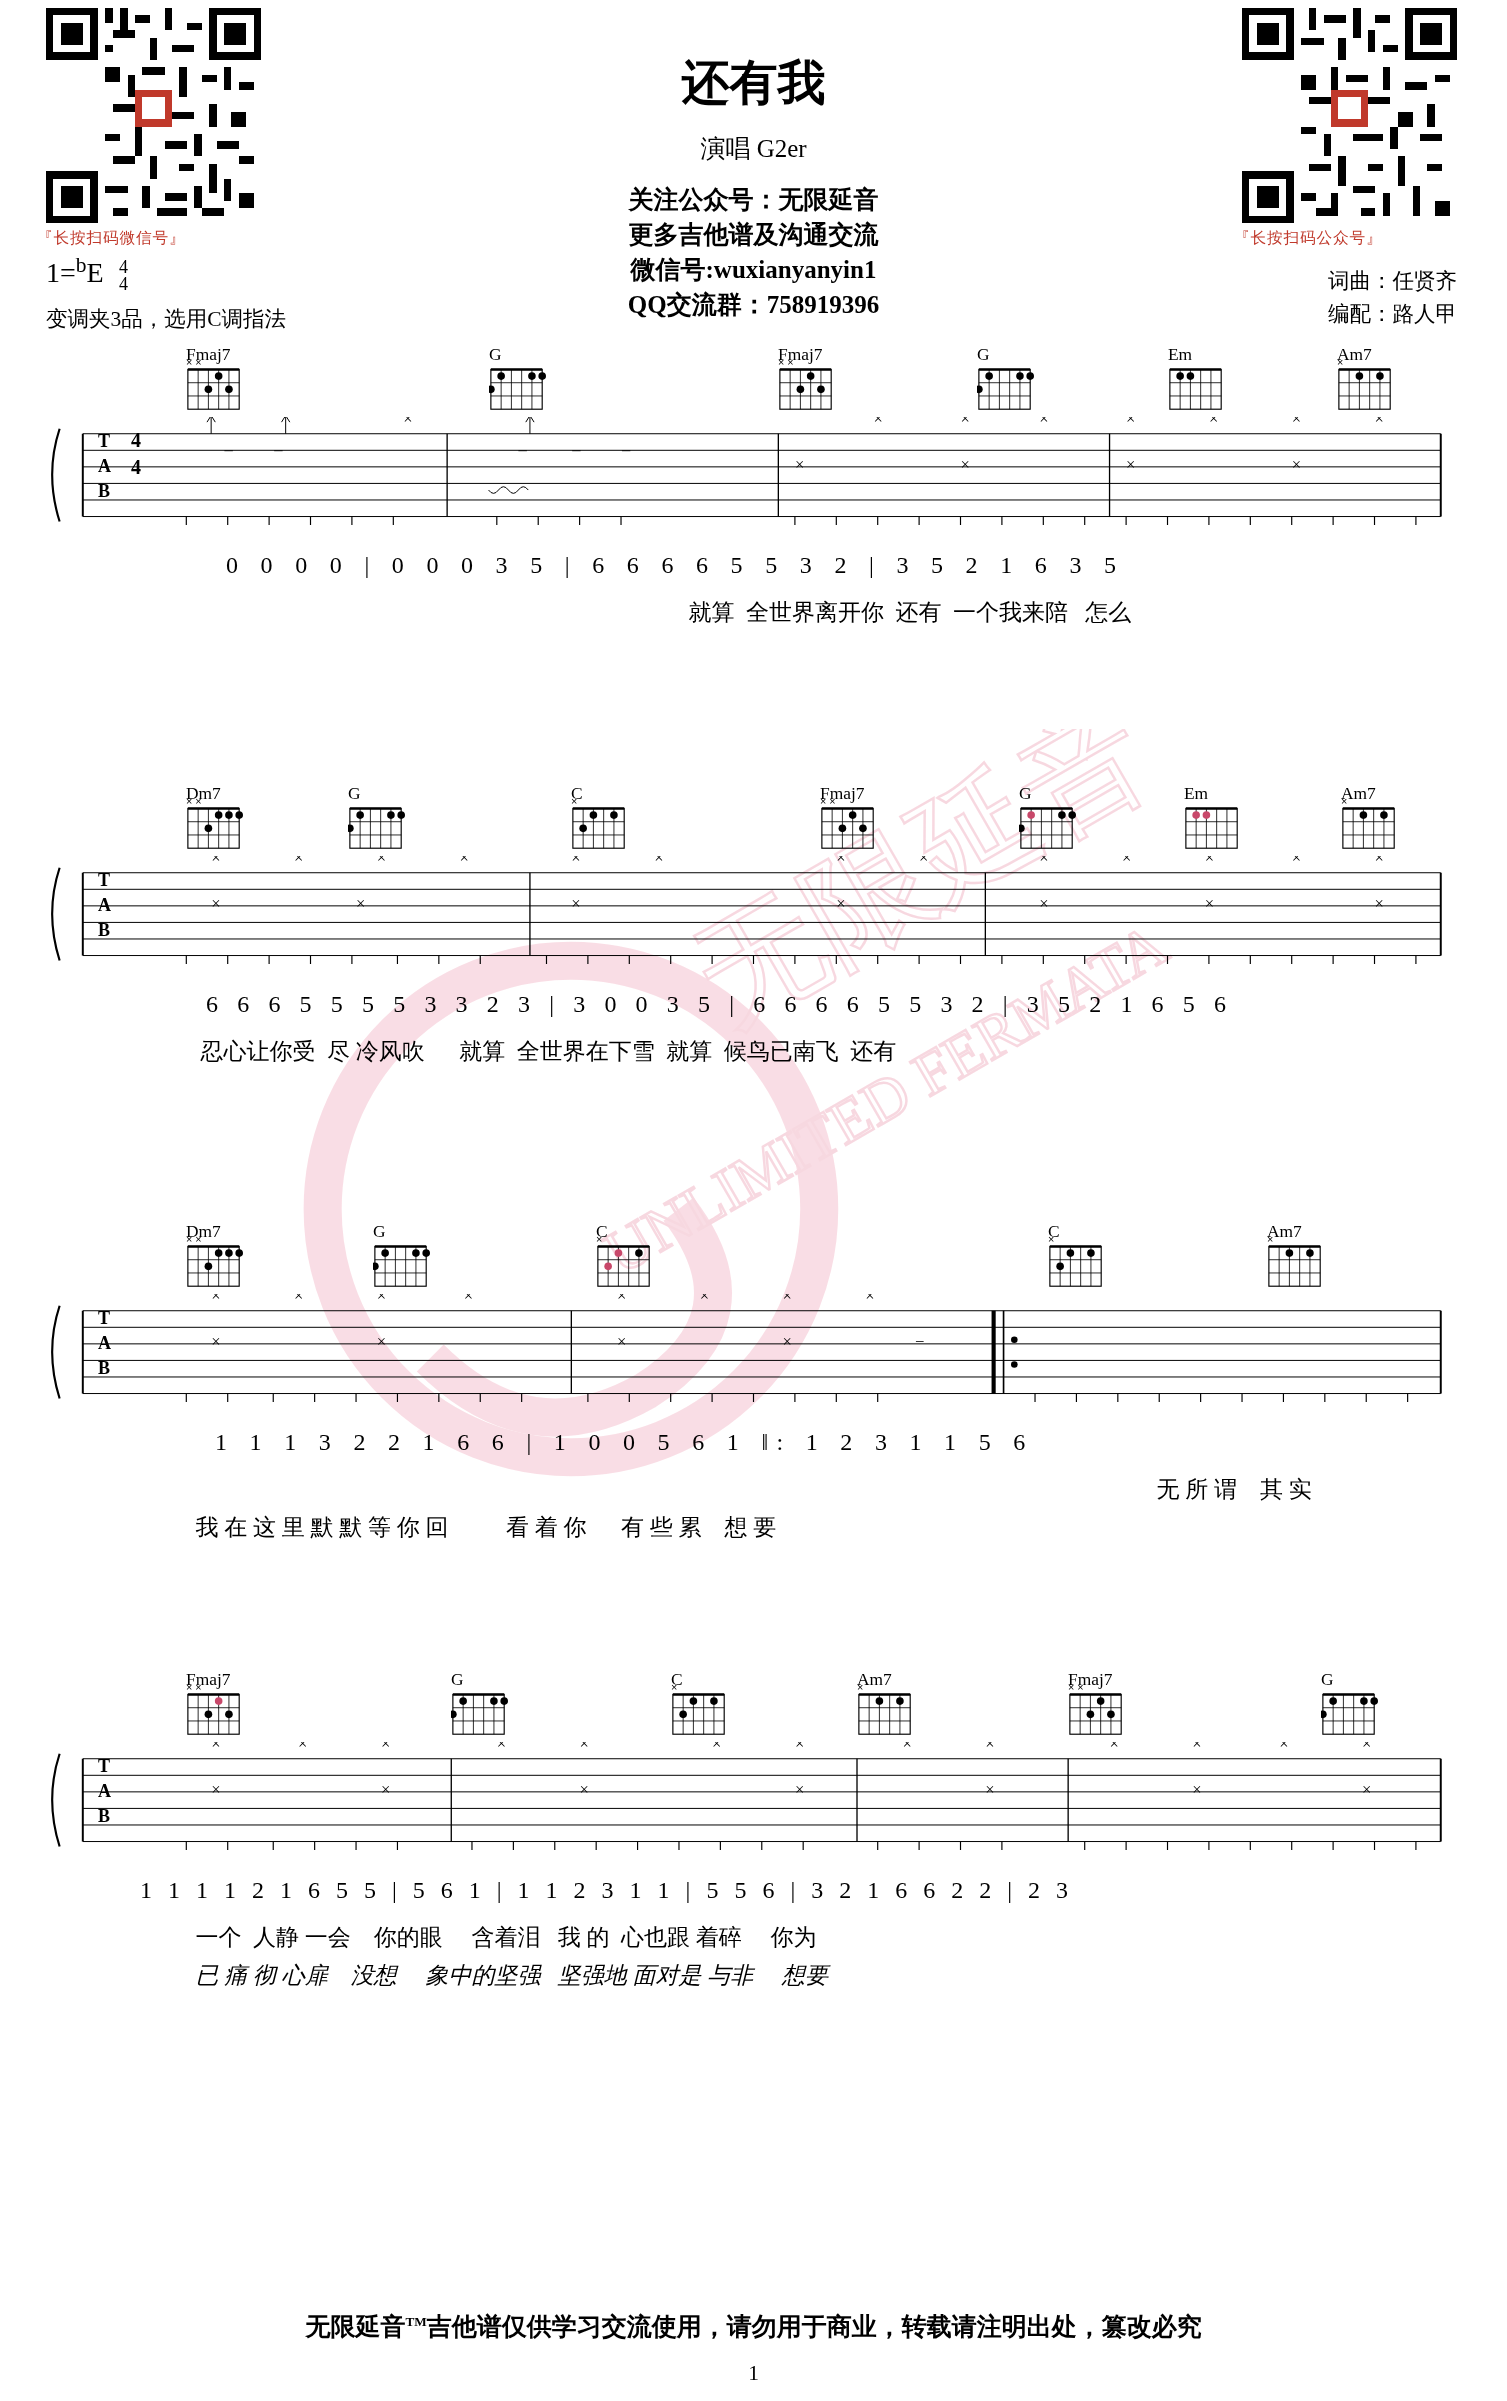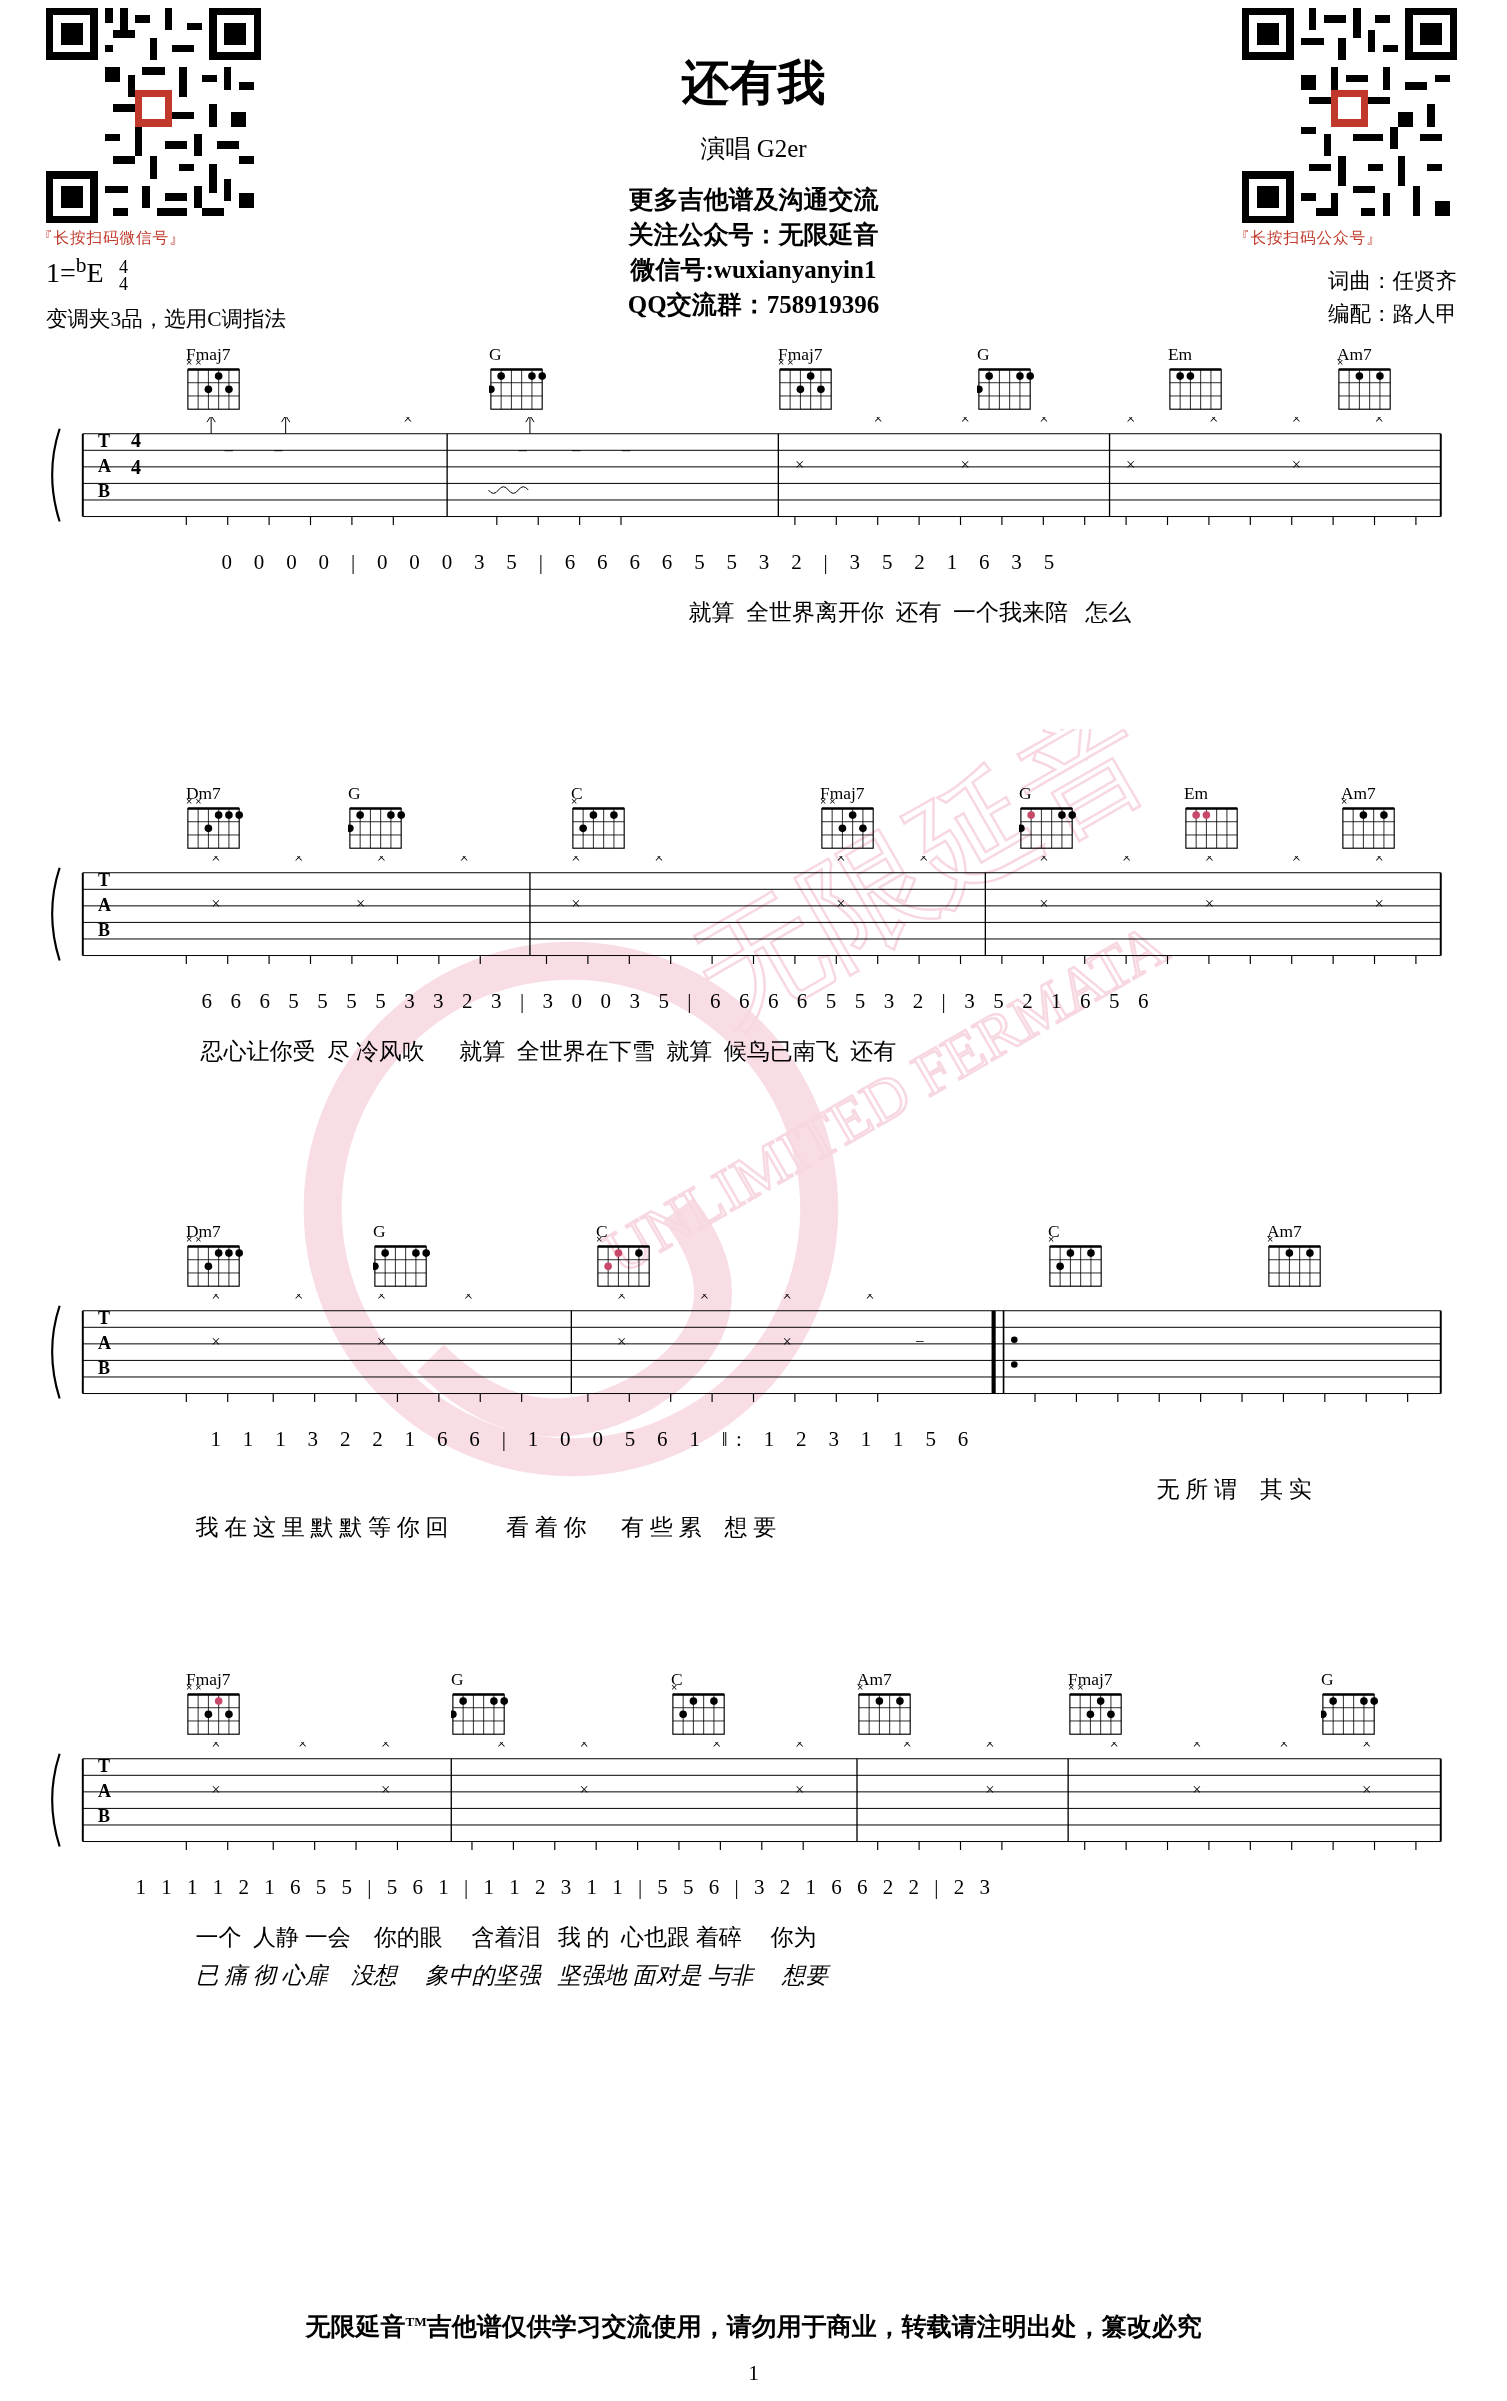--- a/index.html
+++ b/index.html
@@ -89,21 +89,21 @@
   }
   .timesig {
     position:absolute; left:131px; top:10px;
     font-size:20px; font-weight:bold; line-height:26.5px; text-align:center;
     font-family:"Liberation Serif", serif;
   }
 
   
   .melody {
     position:relative; height:46px;
-    font-size:21px; font-family:"Liberation Serif", serif;
+    font-size:24px; font-family:"Liberation Serif", serif;
     white-space:pre;
   }
   .lyrics {
     position:relative; height:38px;
     font-size:23px; font-family:"Liberation Serif", serif;
     white-space:pre;
   }
   .lyrics span { position:absolute; }
 
   .footer {
@@ -266,22 +266,22 @@
       <g fill="#fff">
           <rect x="13" y="12" width="3" height="3"></rect>
         </g>
     </svg>
   </div>
   <div class="qr-caption" style="left:1234px; top:228px;">『长按扫码公众号』</div>
 
   <div class="title">还有我</div>
   <div class="singer">演唱 G2er</div>
   <div class="promo">
+    <div>关注公众号：无限延音</div>
     <div>更多吉他谱及沟通交流</div>
-    <div>关注公众号：无限延音</div>
     <div>微信号:wuxianyanyin1</div>
     <div>QQ交流群：758919396</div>
   </div>
 
   <div class="key-block">
     <div class="key-line">
       <span>1=</span><span class="flat">b</span><span>E</span>
       <span class="key-frac">
         <i>4</i>
         <i>4</i>

